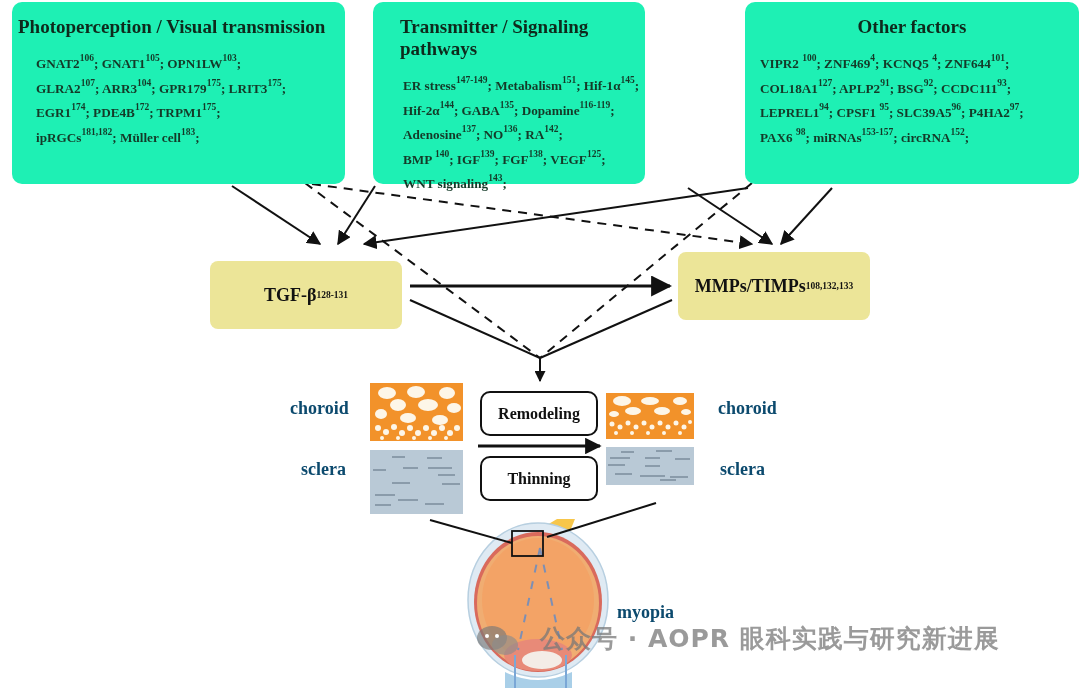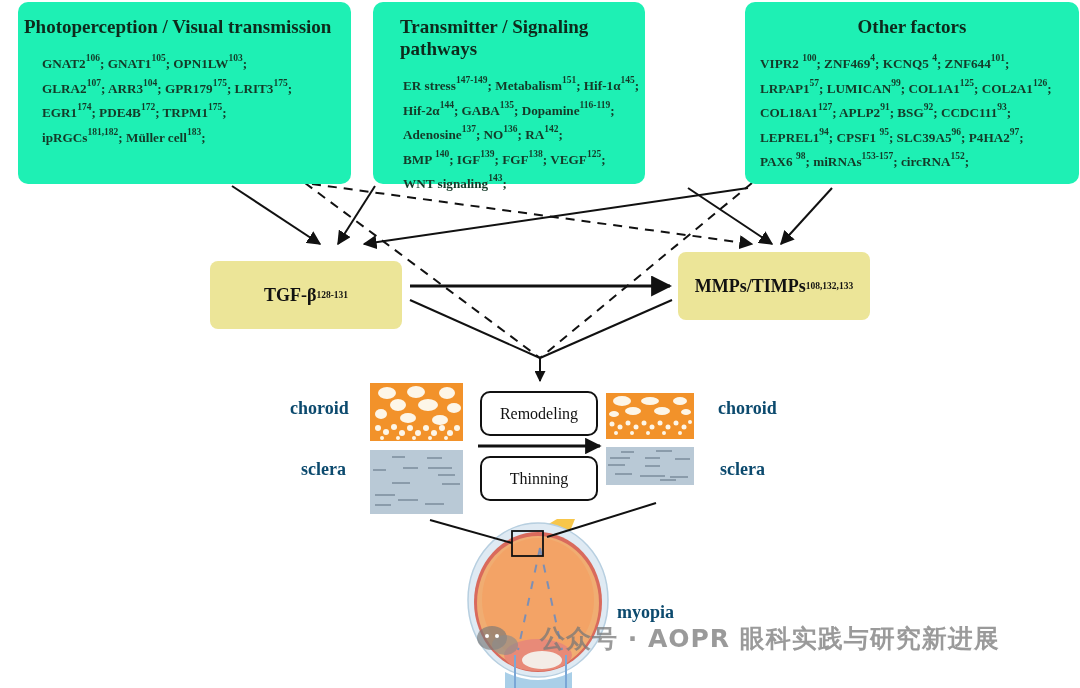--- a/index.html
+++ b/index.html
@@ -5,39 +5,39 @@
   html, body { margin: 0; padding: 0; background: #ffffff; }
   body { width: 1080px; height: 688px; position: relative; overflow: hidden;
          font-family: "Liberation Serif", serif; color: #111; }
   .topbox { position: absolute; top: 2px; height: 182px; background: #1ef0b4;
             border-radius: 10px; box-sizing: border-box; }
   .topbox h2 { margin: 0; font-weight: bold; font-size: 19px; color: #0e2a1c;
                letter-spacing: 0; }
   .topbox .lines { font-weight: bold; font-size: 13.2px; color: #143a28; line-height: 24.5px; }
   .topbox .line { white-space: nowrap; }
   sup { font-size: 9.5px; vertical-align: 7px; line-height: 0; }
-  #box1 { left: 18px; width: 333px; }
+  #box1 { left: 12px; width: 333px; }
   #box1 h2 { padding: 14px 0 0 6px; }
   #box1 .lines { padding: 14px 0 0 24px; }
   #box2 { left: 373px; width: 272px; }
   #box2 h2 { padding: 14px 0 0 27px; }
   #box2 .lines { padding: 14px 8px 0 30px; }
   #box3 { left: 745px; width: 334px; }
   #box3 h2 { padding: 14px 0 0 0; text-align: center; }
   #box3 .lines { padding: 14px 0 0 15px; }
   .midbox { position: absolute; background: #ece598; border-radius: 8px;
             display: flex; align-items: center; justify-content: center;
             font-weight: bold; font-size: 18px; color: #111; }
   #tgf { left: 210px; top: 252px; width: 192px; height: 68px; margin-top: 9px; }
   #mmp { left: 678px; top: 252px; width: 192px; height: 68px; }
   #mmp sup, #tgf sup { font-size: 9.5px; vertical-align: 10px; }
   svg#links { position: absolute; left: 0; top: 0; width: 1080px; height: 688px; }
   .label { position: absolute; font-weight: bold; font-size: 18px; color: #0c4a6e; }
   .pill { position: absolute; border: 2.5px solid #111; border-radius: 10px; background: #fff;
-          font-weight: normal; font-size: 16px; display: flex; align-items: center; justify-content: center; box-sizing: border-box; }
+          font-weight: bold; font-size: 16px; display: flex; align-items: center; justify-content: center; box-sizing: border-box; }
   #remodel { left: 480px; top: 391px; width: 118px; height: 45px; }
   #thin { left: 480px; top: 456px; width: 118px; height: 45px; }
   .watermark { position: absolute; left: 540px; top: 622px; font-family: "DejaVu Sans", sans-serif;
                font-size: 25px; color: rgba(120,120,120,0.75); white-space: nowrap; letter-spacing: 1px; font-weight: bold; }
   .wm-icon { position: absolute; left: 475px; top: 624px; }
 </style>
 </head>
 <body>
 
 <svg id="links" viewBox="0 0 1080 688">
@@ -200,21 +200,20 @@
       <div class="line"><span>Hif-2α</span><sup>144</sup><span>; GABA</span><sup>135</sup><span>; Dopamine</span><sup>116-119</sup><span>;</span></div>
       <div class="line"><span>Adenosine</span><sup>137</sup><span>; NO</span><sup>136</sup><span>; RA</span><sup>142</sup><span>;</span></div>
       <div class="line"><span>BMP </span><sup>140</sup><span>; IGF</span><sup>139</sup><span>; FGF</span><sup>138</sup><span>; VEGF</span><sup>125</sup><span>;</span></div>
       <div class="line"><span>WNT signaling</span><sup>143</sup><span>;</span></div>
     </div>
 </div>
 <div class="topbox" id="box3">
   <h2>Other factors</h2>
   <div class="lines">
       <div class="line"><span>VIPR2 </span><sup>100</sup><span>; ZNF469</span><sup>4</sup><span>; KCNQ5 </span><sup>4</sup><span>; ZNF644</span><sup>101</sup><span>;</span></div>
-      <div class="line"><span>LRPAP1</span><sup>57</sup><span>; LUMICAN</span><sup>99</sup><span>; COL1A1</span><sup>125</sup><span>; COL2A1</span><sup>126</sup><span>;</span></div>
       <div class="line"><span>COL18A1</span><sup>127</sup><span>; APLP2</span><sup>91</sup><span>; BSG</span><sup>92</sup><span>; CCDC111</span><sup>93</sup><span>;</span></div>
       <div class="line"><span>LEPREL1</span><sup>94</sup><span>; CPSF1 </span><sup>95</sup><span>; SLC39A5</span><sup>96</sup><span>; P4HA2</span><sup>97</sup><span>;</span></div>
       <div class="line"><span>PAX6 </span><sup>98</sup><span>; miRNAs</span><sup>153-157</sup><span>; circRNA</span><sup>152</sup><span>;</span></div>
     </div>
 </div>
 
 <div class="midbox" id="tgf">
   <span>TGF-β</span>
     <sup>128-131</sup>
 </div>

